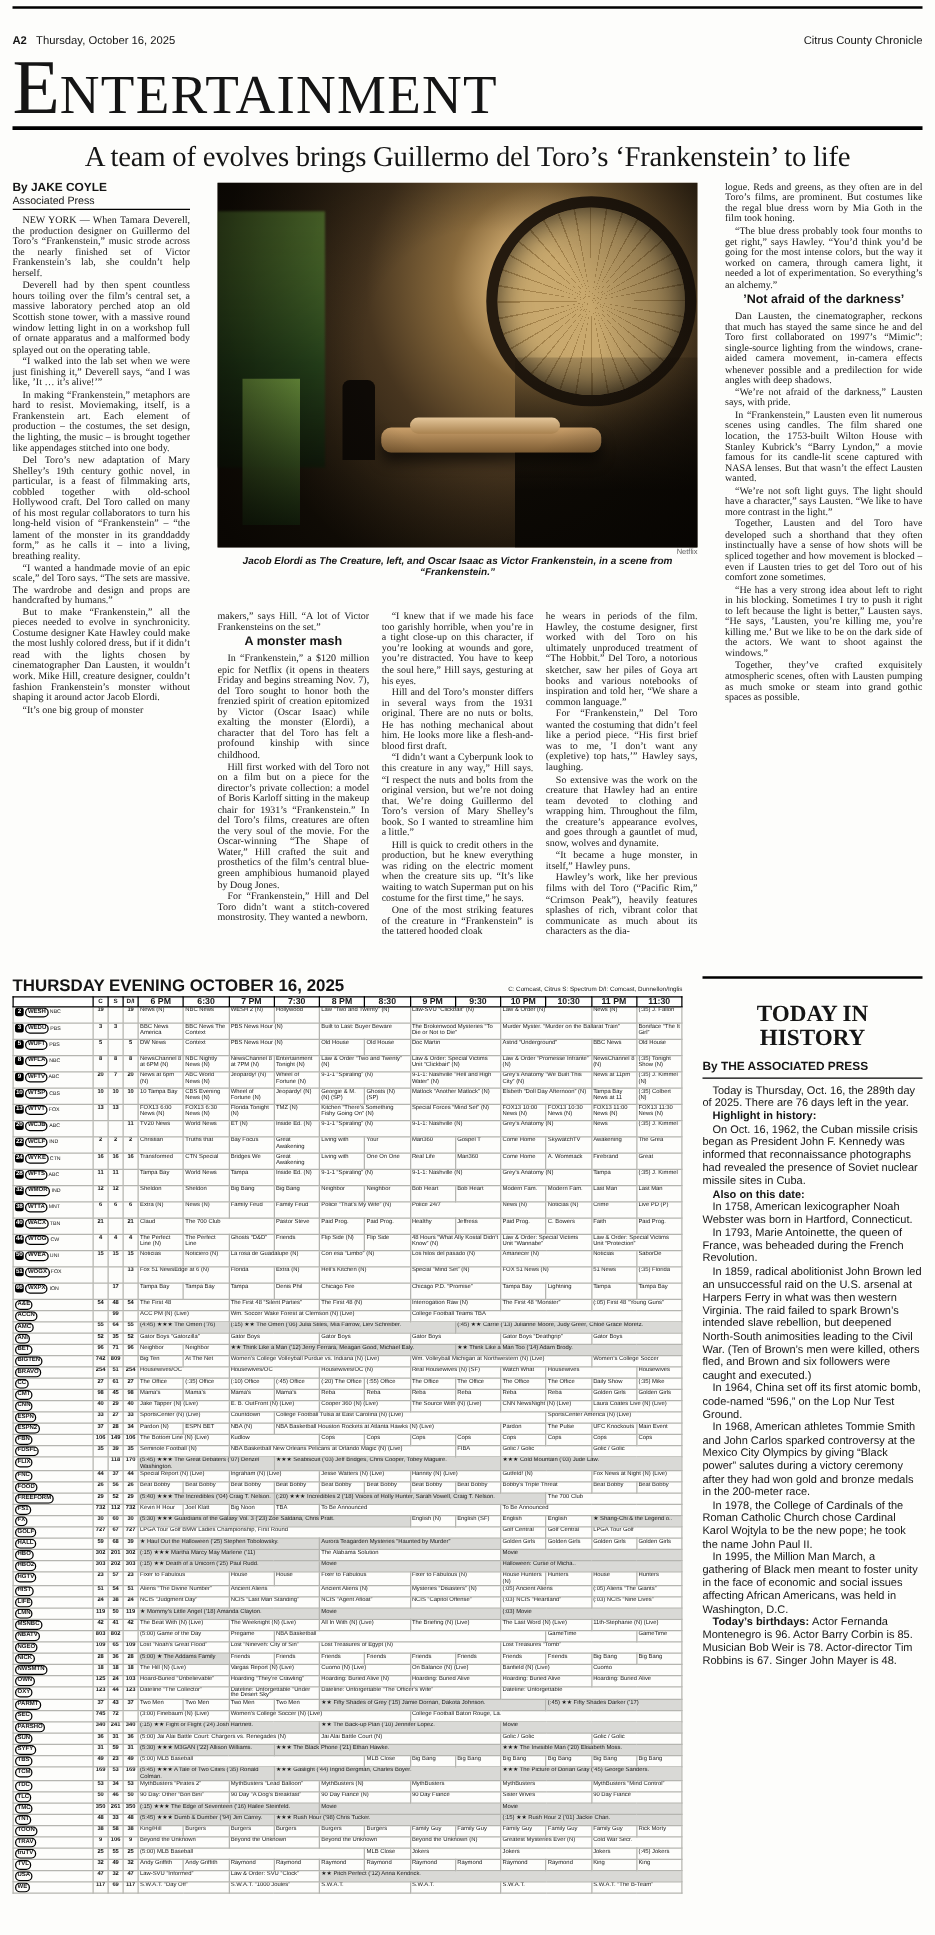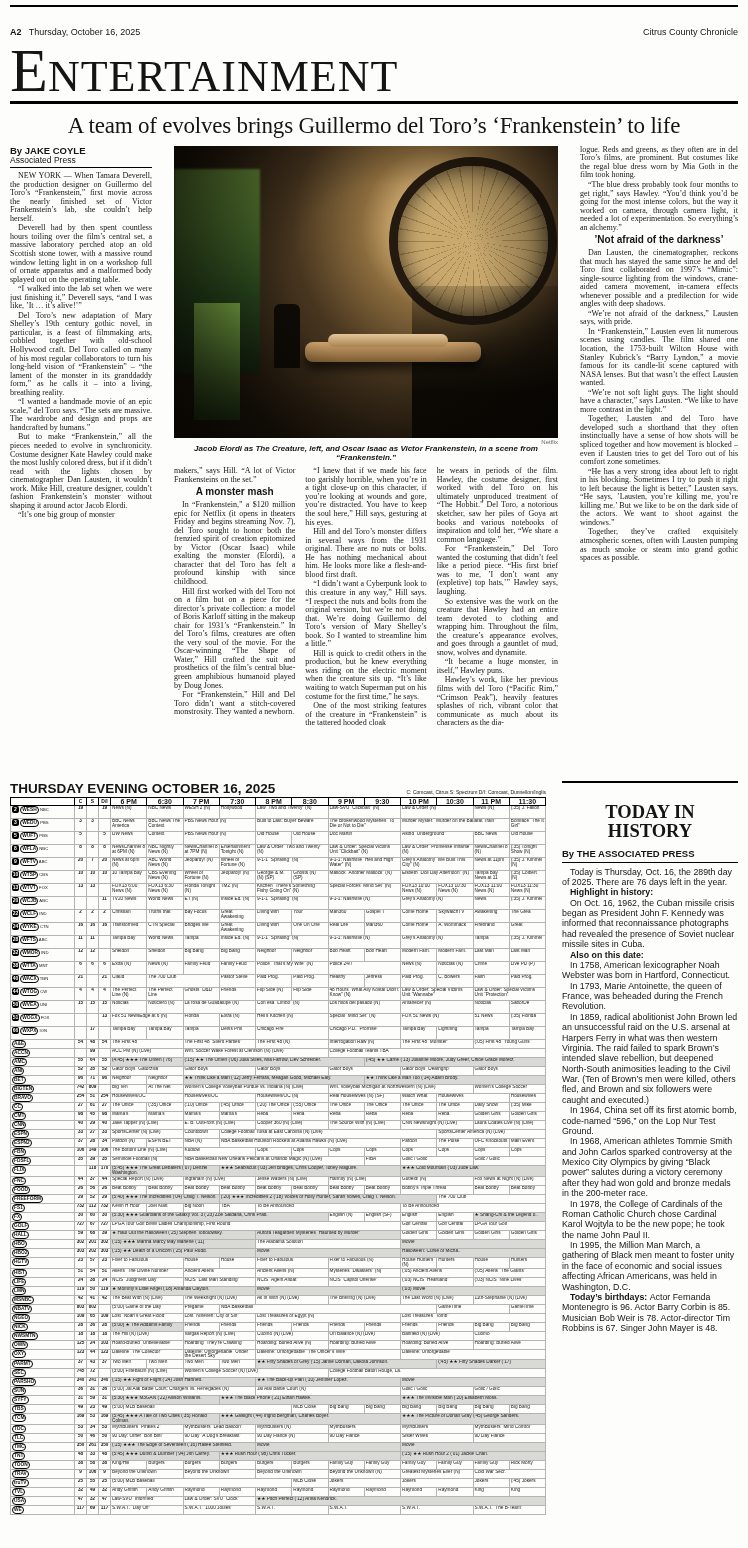--- a/index.html
+++ b/index.html
@@ -20,21 +20,21 @@
   .article p{margin:0 0 1px;text-indent:8px;}
   .article p.cont{text-indent:0;}
   .colA{width:142px;flex:none;}
   .colMid{width:384px;flex:none;}
   .colE{flex:1;}
   .byline{font-family:"Liberation Sans",sans-serif;font-weight:bold;font-size:9.5px;}
   .bylineOrg{font-family:"Liberation Sans",sans-serif;font-size:8.5px;border-bottom:1px solid #000;
              padding-bottom:2px;margin-bottom:4px;}
   .subhead{font-family:"Liberation Sans",sans-serif;font-weight:bold;font-size:10px;text-align:center;margin:3px 0;}
   .midcols{display:flex;gap:10px;}
-  .midcols>div{flex:1;}
+  .midcols>div{flex:1;margin-top:22px;}
   
   .photo{position:relative;height:292px;overflow:hidden;
          background:radial-gradient(circle at 70% 28%,#c8a46a 0 14%,#8a6b3d 24%,#47351f 44%,#181209 78%);}
   .ph-window{position:absolute;left:56%;top:4%;width:150px;height:150px;border-radius:50%;
              border:9px solid #241a0f;background:
              repeating-conic-gradient(#c9a96e 0 9deg,#a5844c 9deg 10deg),
              radial-gradient(#e0c189,#96733f);box-shadow:0 0 24px rgba(0,0,0,.7) inset;}
   .ph-green1{position:absolute;left:0;top:8%;width:86px;height:70%;
              background:linear-gradient(180deg,#6d9c3f,#274d1f 60%,#10200d);filter:blur(1px);opacity:.85;}
   .ph-green2{position:absolute;left:20px;bottom:6%;width:46px;height:40%;
@@ -97,23 +97,24 @@
   </div>
   <div class="mastrule"></div>
 
   <h1 class="headline">A team of evolves brings Guillermo del Toro’s ‘Frankenstein’ to life</h1>
 
   <div class="article">
     <div class="colA" id="col1wrap">
       <div class="byline">By JAKE COYLE</div>
       <div class="bylineOrg">Associated Press</div>
       <div id="col1">
-          <p>NEW YORK — When Tamara Deverell, the production designer on Guillermo del Toro’s “Frankenstein,” first movie across the nearly finished set of Victor Frankenstein’s lab, she couldn’t help herself.</p>
+          <p>NEW YORK — When Tamara Deverell, the production designer on Guillermo del Toro’s “Frankenstein,” music strode across the nearly finished set of Victor Frankenstein’s lab, she couldn’t help herself.</p>
           <p>Deverell had by then spent countless hours toiling over the film’s central set, a massive laboratory perched atop an old Scottish stone tower, with a massive round window letting light in on a workshop full of ornate apparatus and a malformed body splayed out on the operating table.</p>
           <p>“I walked into the lab set when we were just finishing it,” Deverell says, “and I was like, ’It … it’s alive!’”</p>
+          <p>In making “Frankenstein,” metaphors are hard to resist. Moviemaking, itself, is a Frankenstein art. Each element of production – the costumes, the set design, the lighting, the music – is brought together like appendages stitched into one body.</p>
           <p>Del Toro’s new adaptation of Mary Shelley’s 19th century gothic novel, in particular, is a feast of filmmaking arts, cobbled together with old-school Hollywood craft. Del Toro called on many of his most regular collaborators to turn his long-held vision of “Frankenstein” – “the lament of the monster in its granddaddy form,” as he calls it – into a living, breathing reality.</p>
           <p>“I wanted a handmade movie of an epic scale,” del Toro says. “The sets are massive. The wardrobe and design and props are handcrafted by humans.”</p>
           <p>But to make “Frankenstein,” all the pieces needed to evolve in synchronicity. Costume designer Kate Hawley could make the most lushly colored dress, but if it didn’t read with the lights chosen by cinematographer Dan Lausten, it wouldn’t work. Mike Hill, creature designer, couldn’t fashion Frankenstein’s monster without shaping it around actor Jacob Elordi.</p>
           <p>“It’s one big group of monster</p>
         </div>
     </div>
 
     <div class="colMid">
       <div class="photo">
         <div class="ph-green1"></div>

